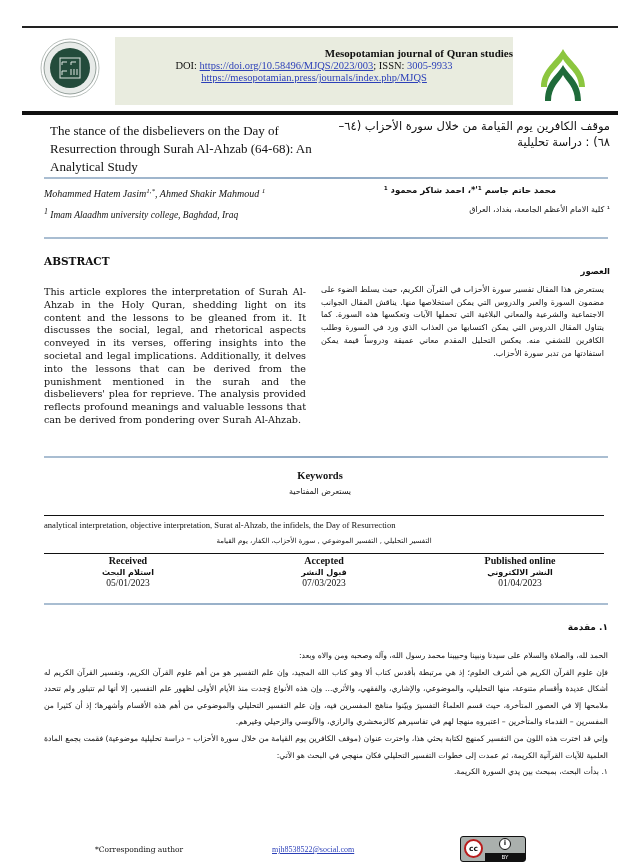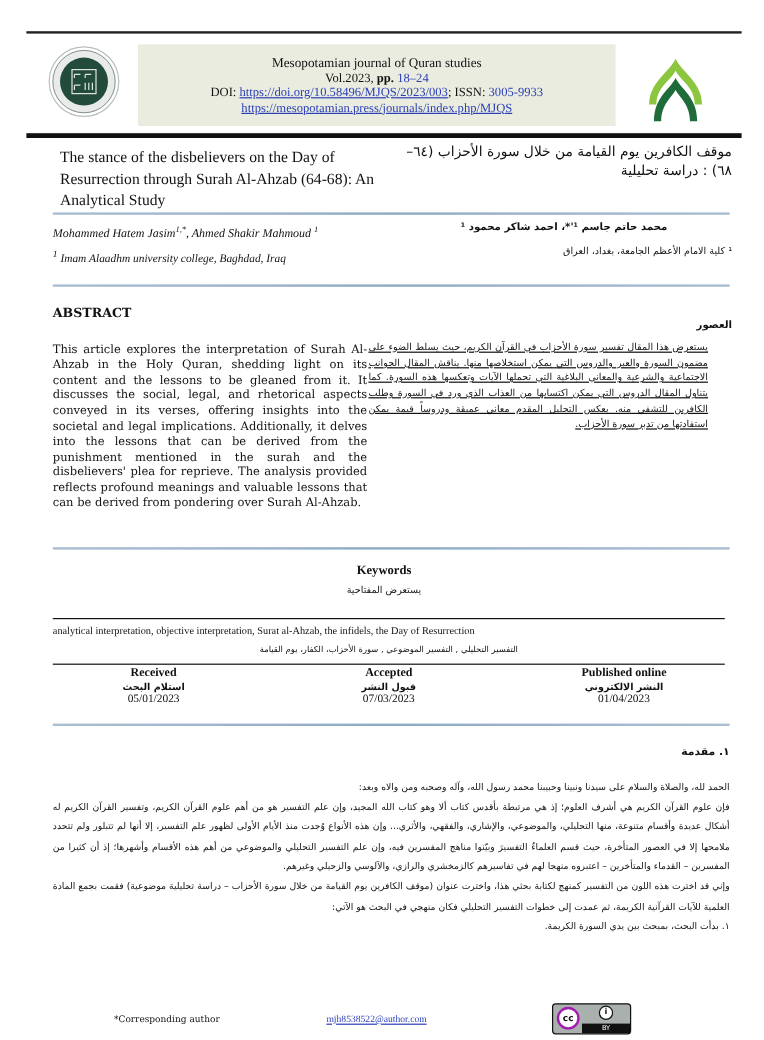--- a/index.html
+++ b/index.html
@@ -1,76 +1,73 @@
 <!DOCTYPE html>
 <html><head>
 <meta charset="utf-8">
 <style>
   html, body { margin:0; padding:0; background:#fff; }
   body { width:637px; height:867px; position:relative; overflow:hidden; font-family:"Liberation Serif", serif; color:#111; }
   .abs { position:absolute; }
   .rule-top { left:22px; top:26px; width:596px; height:2px; background:#222; }
   .rule-thick { left:22px; top:111px; width:596px; height:4px; background:#111; }
   .header-box { left:115px; top:37px; width:398px; height:68px; background:#e9ecdf; text-align:center; font-size:10.5px; line-height:12.5px; padding-top:10px; box-sizing:border-box; }
-  .header-box .jt { font-weight:normal; font-size:11px; }
+  .header-box .jt { font-weight:bold; font-size:11px;text-align:right; }
   .header-box a { color:#2b3fb8; text-decoration:underline; }
   .header-box .blue { color:#2b3fb8; }
   .logo-left { left:40px; top:38px; width:60px; height:60px; }
   .logo-right { left:533px; top:47px; width:60px; height:56px; }
   .title-en { left:50px; top:122px; width:265px; font-size:13px; line-height:18px; }
   .title-ar { left:330px; top:118px; width:280px; direction:rtl; text-align:right; font-family:"DejaVu Sans", sans-serif; font-size:11.5px; line-height:16px; }
   .rule-blue { height:2px; background:linear-gradient(to right,#aabed2,#8fa9c4,#aabed2); }
   .authors-en { left:44px; top:187px; font-size:10px;font-style:italic; }
   .authors-en sup { font-size:7px; }
   .affil-en { left:44px; top:207px; font-size:9.5px; font-style:italic; }
   .authors-ar { left:330px; top:185px; width:280px; direction:rtl; text-align:center; font-family:"DejaVu Sans", sans-serif; font-size:8.5px; font-weight:bold; }
   .affil-ar { left:330px; top:205px; width:280px; direction:rtl; text-align:right; font-family:"DejaVu Sans", sans-serif; font-size:8px; }
   .abs-h { left:44px; top:255px; font-family:"DejaVu Serif", serif; font-weight:bold; font-size:10.5px; }
   .abs-h-ar { left:330px; top:266px; width:280px; direction:rtl; text-align:right; font-family:"DejaVu Sans", sans-serif; font-weight:bold; font-size:8.5px; }
   .abs-en { left:44px; top:286px; width:262px; font-family:"DejaVu Serif", serif; font-size:9.6px; line-height:12.8px; text-align:justify; }
-  .abs-ar { left:307px; top:284px; width:283px; direction:rtl; text-align:justify; font-family:"DejaVu Sans", sans-serif; font-size:8px; line-height:12.7px;text-decoration:underline; }
+  .abs-ar { left:321px; top:284px; width:283px; direction:rtl; text-align:justify; font-family:"DejaVu Sans", sans-serif; font-size:8px; line-height:12.7px; }
   .kw-h { left:22px; top:470px; width:596px; text-align:center; font-weight:bold; font-size:10.5px; }
   .kw-h-ar { left:22px; top:487px; width:596px; text-align:center; font-family:"DejaVu Sans", sans-serif; font-size:8px; }
   .rule-black { height:1px; background:#111; left:44px; width:560px; }
   .kw-en { left:44px; top:520px; width:560px; text-align:left; font-size:8.6px; }
   .kw-ar { left:44px; top:537px; width:560px; text-align:center; direction:rtl; font-family:"DejaVu Sans", sans-serif; font-size:7px; }
   .dates { left:44px; top:555px; width:560px; display:flex; justify-content:flex-start;gap:28px; }
   .date-col { width:180px; text-align:center; font-size:9.5px; line-height:11.5px; }
   .date-col .lbl { font-weight:bold; font-size:10px; }
   .date-col .ar { font-family:"DejaVu Sans", sans-serif; font-size:8px; font-weight:bold; }
   .intro-h { left:330px; top:622px; width:278px; direction:rtl; text-align:right; font-family:"DejaVu Sans", sans-serif; font-size:9px; font-weight:bold; }
   .body-ar { left:44px; top:648px; width:564px; direction:rtl; text-align:justify; font-family:"DejaVu Sans", sans-serif; font-size:7.7px; line-height:16.6px; }
   .body-ar p { margin:0; }
   .footer-ca { left:95px; top:845px; font-family:"DejaVu Serif", serif; font-size:7.5px; }
   .footer-email { left:272px; top:845px; font-size:8px; color:#2b3fb8; text-decoration:underline; }
   .cc-badge { left:460px; top:836px; width:66px; height:26px; background:#aab0ad; border:1.5px solid #111; border-radius:3px; box-sizing:border-box; }
-  .cc-badge .cc { position:absolute; left:3px; top:2px; width:19px; height:19px; border-radius:50%; background:#fff; border:2px solid #a21caf; box-sizing:border-box; font-family:"DejaVu Sans", sans-serif; font-weight:bold; font-size:7.5px; text-align:center; line-height:15px; }
+  .cc-badge .cc { position:absolute; left:3px; top:2px; width:19px; height:19px; border-radius:50%; background:#fff; border:2px solid #b91c1c; box-sizing:border-box; font-family:"DejaVu Sans", sans-serif; font-weight:bold; font-size:7.5px; text-align:center; line-height:15px; }
   .cc-badge .by-strip { position:absolute; left:24px; right:0; bottom:0; height:8px; background:#111; color:#fff; font-family:"DejaVu Sans", sans-serif; font-size:5.5px; text-align:center; line-height:8px; }
   .cc-badge .person { position:absolute; left:38px; top:1px; width:12px; height:12px; border-radius:50%; background:#fff; border:1.5px solid #111; box-sizing:border-box; font-family:"DejaVu Sans", sans-serif; font-size:7px; text-align:center; line-height:9px; font-weight:bold; }
 </style>
 </head>
 <body>
 
 <div class="abs rule-top"></div>
 
 <div class="abs logo-left">
   <svg width="60" height="60" viewBox="0 0 60 60">
     <circle cx="30" cy="30" r="29" fill="#fff" stroke="#b9c0bc" stroke-width="1"></circle>
     <circle cx="30" cy="30" r="26" fill="#e8ebe9" stroke="#7c8a84" stroke-width="0.8"></circle>
     <circle cx="30" cy="30" r="20" fill="#234b3b"></circle>
     <rect x="20" y="20" width="20" height="20" fill="none" stroke="#dfe6e2" stroke-width="1"></rect>
     <path d="M22 24h5M22 24v3M31 24h5M31 24v3M22 33h5M22 33v4M31 31v6M34 31v6M37 31v6" stroke="#dfe6e2" stroke-width="1" fill="none"></path>
   </svg>
 </div>
 
 <div class="abs header-box">
   <div class="jt">Mesopotamian journal of Quran studies</div>
-  <div>
-    <span>Vol.2023, </span><b>pp.</b><span class="blue"> 18–24</span>
-  </div>
   <div>
     <span>DOI: </span><a>https://doi.org/10.58496/MJQS/2023/003</a><span>; ISSN: </span><span class="blue">3005-9933</span>
   </div>
   <div><a>https://mesopotamian.press/journals/index.php/MJQS</a></div>
 </div>
 
 <div class="abs logo-right">
   <svg width="60" height="56" viewBox="0 0 60 56">
     <path d="M30 2 C 36 14, 52 22, 52 40 L 46 40 C 46 26, 34 20, 30 12 C 26 20, 14 26, 14 40 L 8 40 C 8 22, 24 14, 30 2 Z" fill="#8cc63f"></path>
     <path d="M30 18 C 35 28, 48 34, 48 54 L 42 54 C 42 40, 33 34, 30 28 C 27 34, 18 40, 18 54 L 12 54 C 12 34, 25 28, 30 18 Z" fill="#1f6b3a"></path>
@@ -132,19 +129,19 @@
 
 <div class="abs intro-h">١. مقدمة</div>
 <div class="abs body-ar">
   <p>الحمد لله، والصلاة والسلام على سيدنا ونبينا وحبيبنا محمد رسول الله، وآله وصحبه ومن والاه وبعد:</p>
   <p>فإن علوم القرآن الكريم هي أشرف العلوم؛ إذ هي مرتبطة بأقدس كتاب ألا وهو كتاب الله المجيد، وإن علم التفسير هو من أهم علوم القرآن الكريم، وتفسير القرآن الكريم له أشكال عديدة وأقسام متنوعة، منها التحليلي، والموضوعي، والإشاري، والفقهي، والأثري... وإن هذه الأنواع وُجدت منذ الأيام الأولى لظهور علم التفسير، إلا أنها لم تتبلور ولم تتحدد ملامحها إلا في العصور المتأخرة، حيث قسم العلماءُ التفسيرَ وبيّنوا مناهج المفسرين فيه، وإن علم التفسير التحليلي والموضوعي من أهم هذه الأقسام وأشهرها؛ إذ أن كثيرا من المفسرين – القدماء والمتأخرين – اعتبروه منهجا لهم في تفاسيرهم كالزمخشري والرازي، والآلوسي والزحيلي وغيرهم.</p>
   <p>وإني قد اخترت هذه اللون من التفسير كمنهج لكتابة بحثي هذا، واخترت عنوان (موقف الكافرين يوم القيامة من خلال سورة الأحزاب – دراسة تحليلية موضوعية) فقمت بجمع المادة العلمية للآيات القرآنية الكريمة، ثم عمدت إلى خطوات التفسير التحليلي فكان منهجي في البحث هو الآتي:</p>
   <p>١. بدأت البحث، بمبحث بين يدي السورة الكريمة.</p>
 </div>
 
 <div class="abs footer-ca">*Corresponding author</div>
-<a class="abs footer-email">mjh8538522@author.com</a>
+<a class="abs footer-email">mjh8538522@social.com</a>
 
 <div class="abs cc-badge">
   <div class="cc">cc</div>
   <div class="person">i</div>
   <div class="by-strip">BY</div>
 </div>
 
 </body></html>

